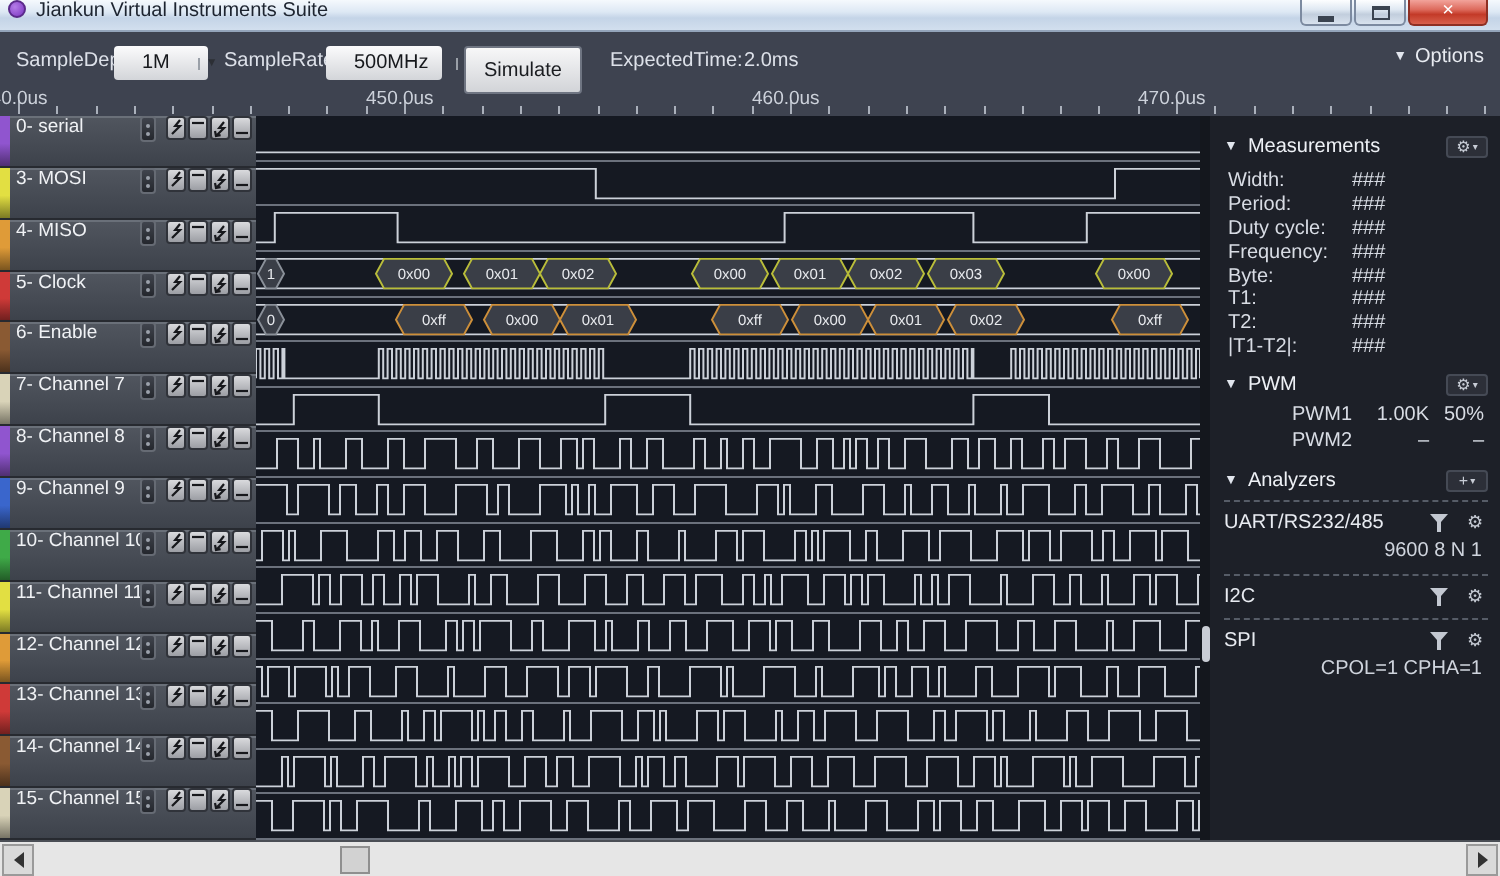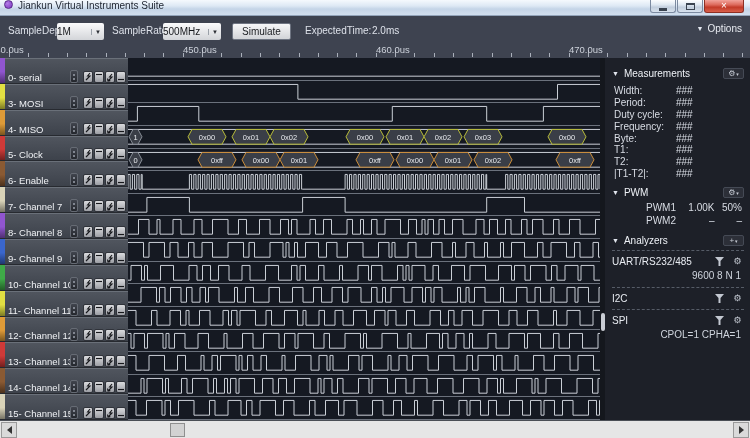--- a/index.html
+++ b/index.html
@@ -19,34 +19,34 @@
 .wbtn.min{width:26px}.wbtn.max{width:26px}
 .wbtn.close{width:40px;color:#fff;font-size:10px;line-height:10px;
   background:linear-gradient(#f2a39b,#dd6a5c 40%,#c33a28 60%,#d8604c);border-color:#8e2f23}
 .glyph-min{width:8px;height:3px;background:#3a4350;margin-top:6px}
 .glyph-max{width:9px;height:7px;border:1px solid #3a4350;border-top-width:2px}
 
 .toolbar{position:absolute;left:0;top:16px;right:0;height:42px;background:#3e4350}
 .tb-label{position:absolute;font-size:10px;color:#dde1e9;white-space:nowrap}
 .dd{position:absolute;height:17px;display:flex;align-items:center;border:1px solid #70768
 2;border-radius:2px;background:linear-gradient(#fbfbfc,#d3d5d9);color:#16181c;font-size:10px}
-.dd .val{flex:1;padding:0 0;white-space:nowrap}
+.dd .val{flex:1;padding:0 14px;white-space:nowrap}
 .dd .arr{font-size:6px;padding:0 3px;border-left:1px solid #9aa0a8;color:#2c2f35}
-.pushbtn{position:absolute;height:17px;padding:0 9px;font-size:10px;color:#1a1c20;
+.pushbtn{position:absolute;height:24px;padding:0 9px;font-size:10px;color:#1a1c20;
   border:1px solid #6f7582;border-radius:2px;background:linear-gradient(#f7f7f8,#d2d4d8);
   display:flex;align-items:center}
 .options{position:absolute;right:8px;top:7px;display:flex;align-items:center;gap:4px;
   font-size:10px;color:#e8ebf1}
 .options .tri{font-size:7px}
 .ruler-label{position:absolute;top:28px;font-size:9.5px;color:#ccd1da;white-space:nowrap}
 .tick{position:absolute;bottom:1px;width:1px;background:#aab0bb}
 
 .leftpanel{position:absolute;left:0;top:58px;width:128px;height:362px;display:flex;
   flex-direction:column;background:#3a3e47}
-.ch-row{flex:1;position:relative;display:flex;align-items:flex-end;padding-left:8px;
+.ch-row{flex:1;position:relative;display:flex;align-items:flex-start;padding-left:8px;
   background:linear-gradient(#51565f,#3d424b);border-bottom:1px solid #272a30;
   box-shadow:inset 0 1px 0 #6a7079}
 .strip{position:absolute;left:0;top:0;bottom:0;width:5px}
 .ch-label{font-size:9.5px;color:#f0f2f5;flex:1;white-space:nowrap;overflow:hidden}
 .ctog{width:8px;height:13px;border:1px solid #666b74;border-radius:2px;flex:none;
   background:linear-gradient(#40444d,#24272d);margin-right:4px;position:relative}
 .ctog::before,.ctog::after{content:"";position:absolute;left:2px;width:2px;height:2px;
   background:#9ba1ab;border-radius:50%}
 .ctog::before{top:3px}.ctog::after{top:7px}
 .tbtns{display:flex;margin-right:2px;flex:none}

